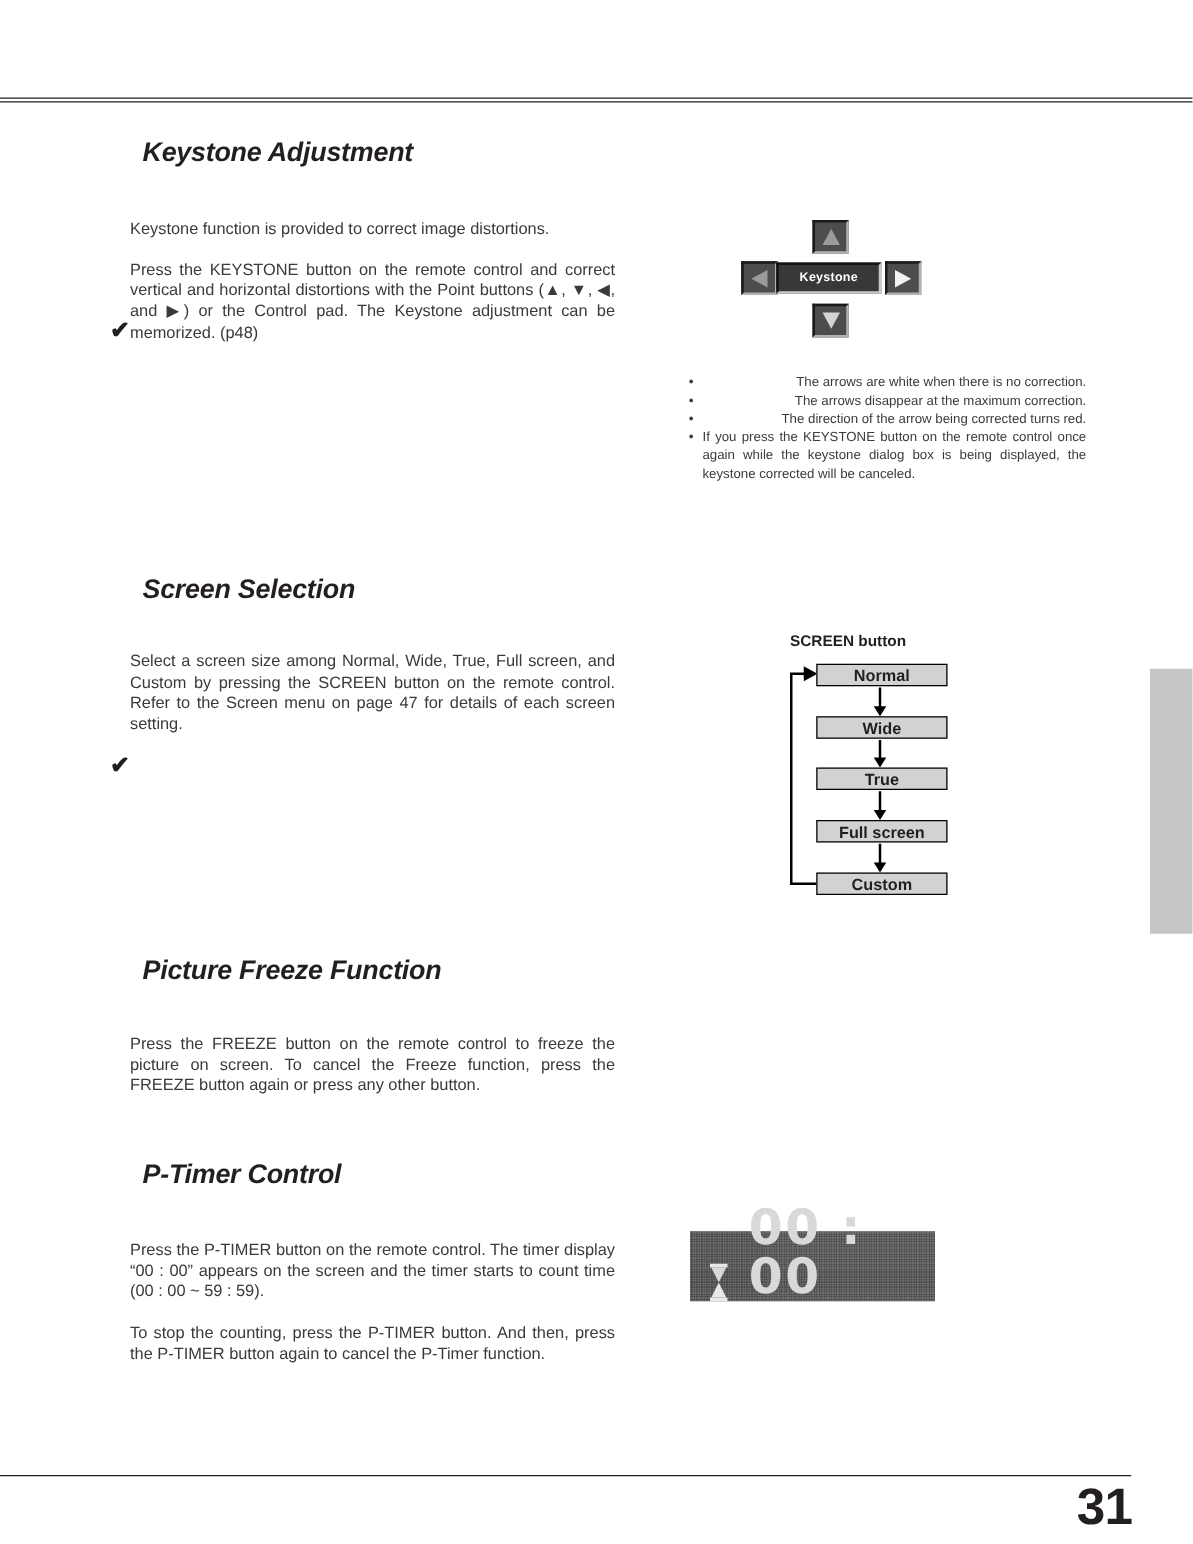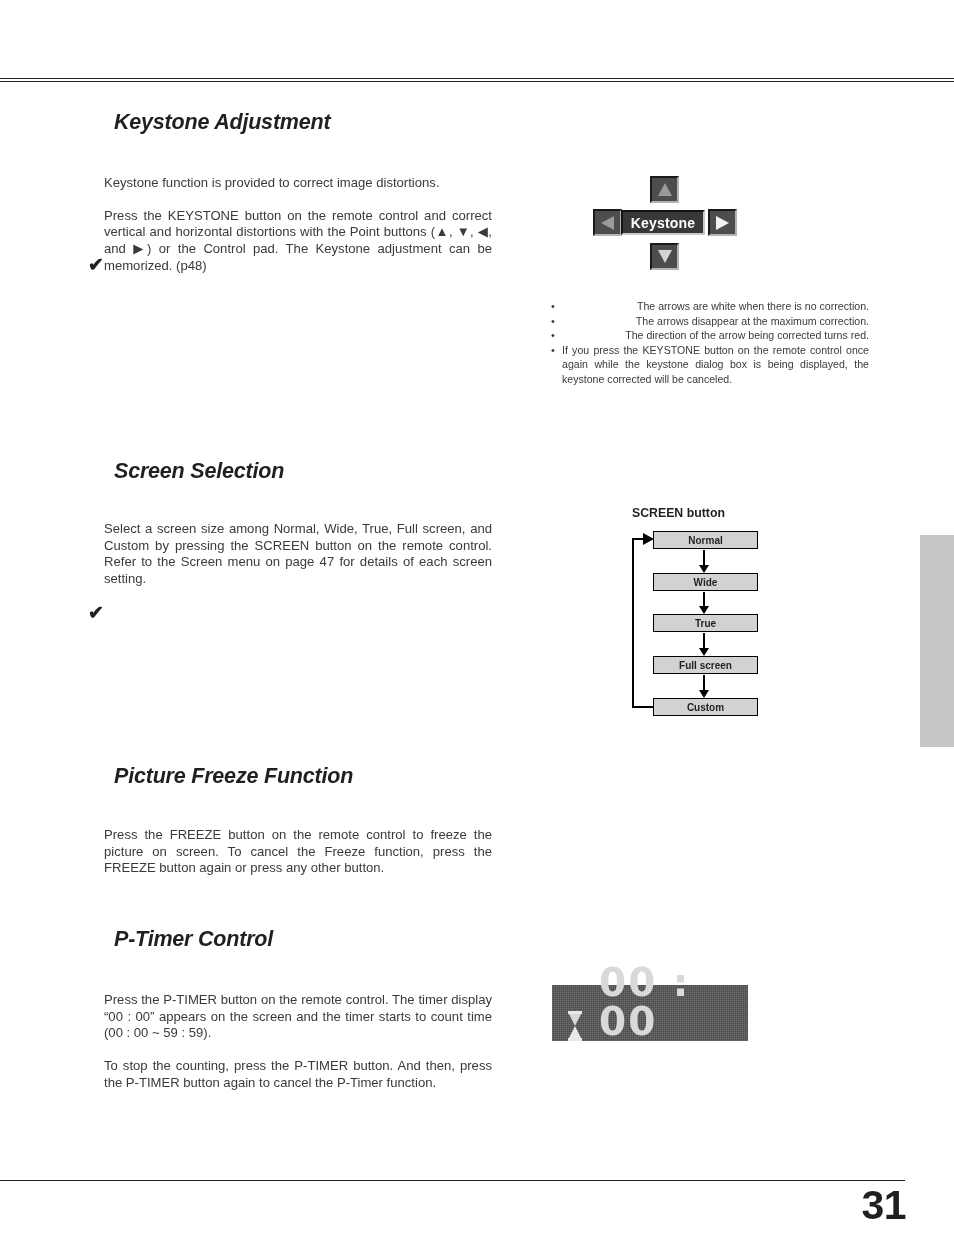--- a/index.html
+++ b/index.html
@@ -116,21 +116,21 @@
     width: 84px; height: 25px;
     background: #383838;
     border-top: 2px solid #141414;
     border-left: 2px solid #141414;
     border-right: 2px solid #c9c9c9;
     border-bottom: 2px solid #c9c9c9;
     display: flex;
     align-items: center;
     justify-content: center;
     color: #ffffff;
-    font-size: 14px;
+    font-size: 10px;
     font-weight: bold;
     letter-spacing: 0.2px;
   }
 
   
   .notes {
     position: absolute;
     left: 551px; top: 299px;
     width: 318px;
     font-size: 10.6px;
@@ -168,21 +168,21 @@
   }
   .flow-box {
     position: absolute;
     left: 21px;
     width: 105px; height: 18px;
     background: #d2d2d2;
     border: 1.4px solid #000000;
     display: flex;
     align-items: center;
     justify-content: center;
-    font-size: 10px;
+    font-size: 13px;
     font-weight: bold;
     color: #231f20;
   }
   .fb0 { top: 25px; }
   .fb1 { top: 67px; }
   .fb2 { top: 108px; }
   .fb3 { top: 150px; }
   .fb4 { top: 192px; }
 
   

